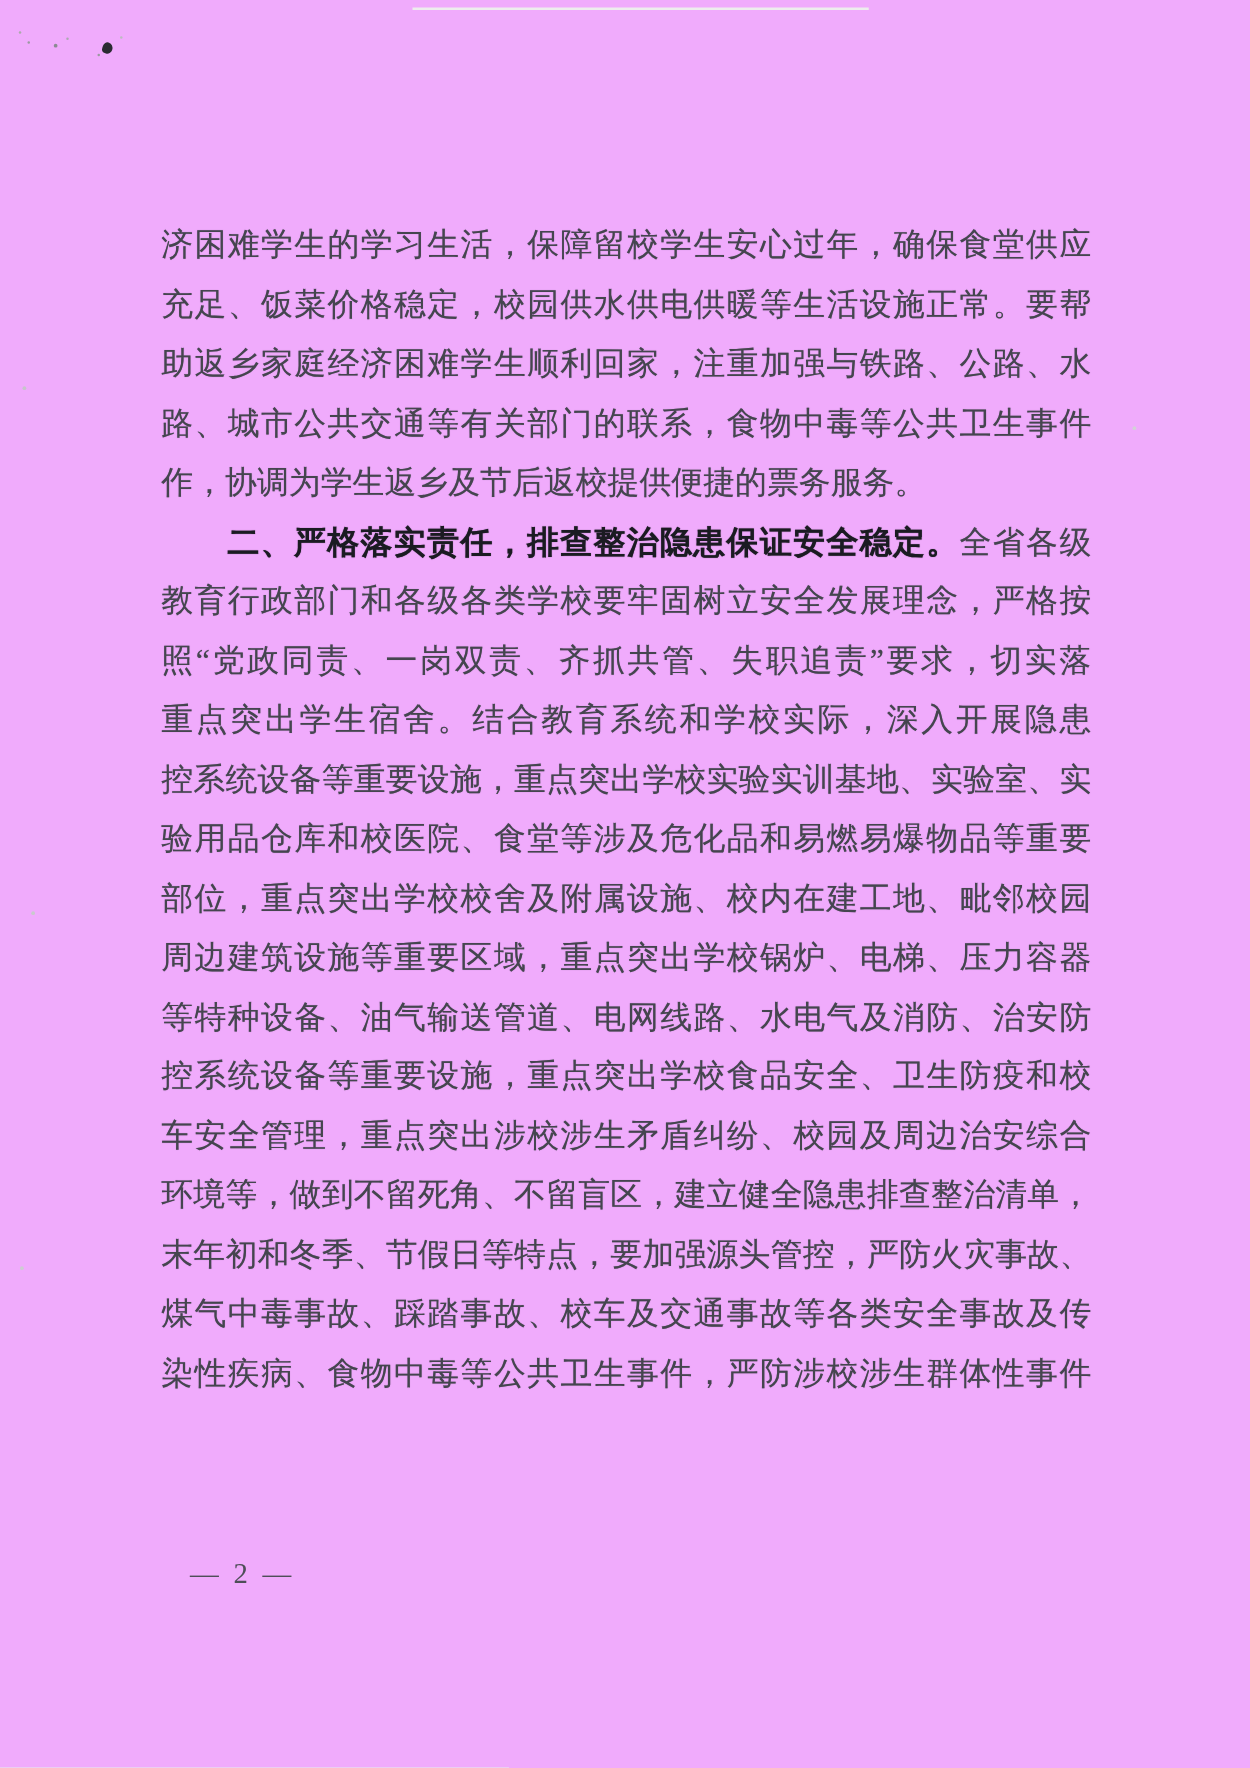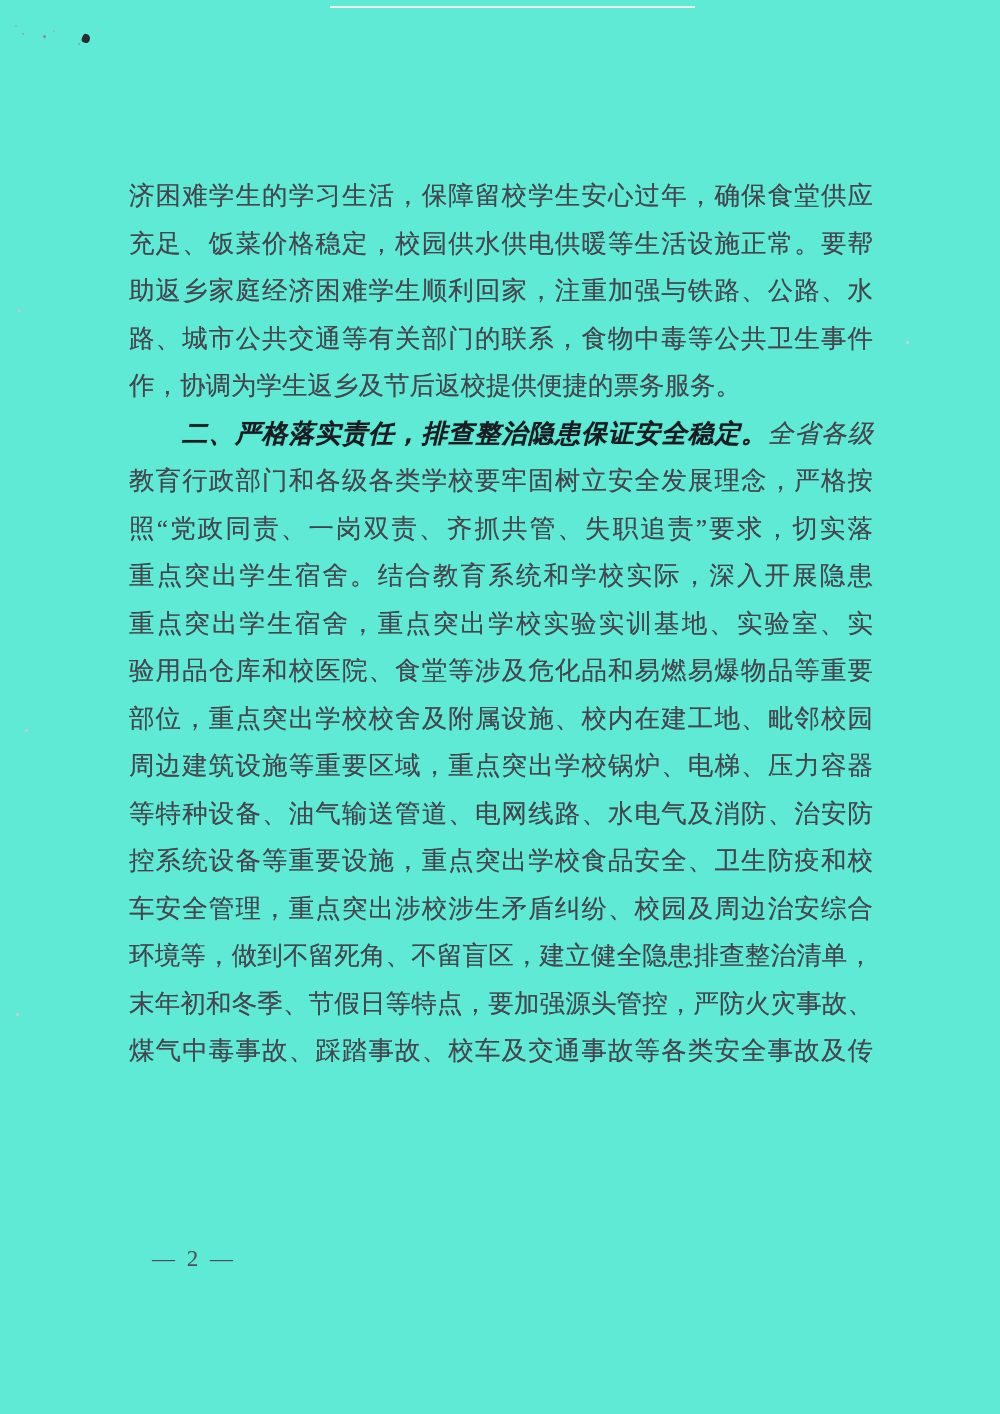--- a/index.html
+++ b/index.html
@@ -1,21 +1,21 @@
 <!DOCTYPE html>
 <html><head>
 <meta charset="utf-8">
 <style>
   html, body { margin: 0; padding: 0; background: #e9e9e9; }
   .page {
     position: relative;
     width: 1000px;
     height: 1414px;
     margin: 0 auto;
-    background: #5eead4;
+    background: #f0abfc;
     overflow: hidden;
     font-family: "Liberation Serif", "DejaVu Serif", serif;
   }
   .scan-topline {
     position: absolute;
     left: 330px; top: 6px;
     width: 365px; height: 2px;
     background: #ededed;
   }
   .speckle { position: absolute; border-radius: 50%; }
@@ -29,21 +29,21 @@
     text-shadow: 0 0 0.6px rgba(70,70,82,0.55);
   }
   .line {
     height: 47.5px;
     line-height: 47.5px;
     white-space: nowrap;
     text-align: justify;
   }
   .line.just { text-align: justify; text-align-last: justify; -moz-text-align-last: justify; white-space: normal; }
   .line.endline { text-align-last: left; }
-  .line.indent { padding-left: 53px; font-style: italic; }
+  .line.indent { padding-left: 53px; }
   .bold-seg {
     font-weight: 700;
     color: #1b1b22;
     text-shadow: 0 0 0.7px rgba(20,20,28,0.75);
   }
   .page-number {
     position: absolute;
     left: 152px;
     top: 1246px;
     font-size: 23px;
@@ -74,27 +74,28 @@
   <div class="body-text">
       <div class="line just">济困难学生的学习生活，保障留校学生安心过年，确保食堂供应</div>
       <div class="line just">充足、饭菜价格稳定，校园供水供电供暖等生活设施正常。要帮</div>
       <div class="line just">助返乡家庭经济困难学生顺利回家，注重加强与铁路、公路、水</div>
       <div class="line just">路、城市公共交通等有关部门的联系，食物中毒等公共卫生事件</div>
       <div class="line endline">作，协调为学生返乡及节后返校提供便捷的票务服务。</div>
       <div class="line just indent"><span class="bold-seg">二、严格落实责任，排查整治隐患保证安全稳定。</span>全省各级</div>
       <div class="line just">教育行政部门和各级各类学校要牢固树立安全发展理念，严格按</div>
       <div class="line just">照“党政同责、一岗双责、齐抓共管、失职追责”要求，切实落</div>
       <div class="line just">重点突出学生宿舍。结合教育系统和学校实际，深入开展隐患</div>
-      <div class="line just">重点突出学生宿舍，重点突出学校实验实训基地、实验室、实</div>
+      <div class="line just">控系统设备等重要设施，重点突出学校实验实训基地、实验室、实</div>
       <div class="line just">验用品仓库和校医院、食堂等涉及危化品和易燃易爆物品等重要</div>
       <div class="line just">部位，重点突出学校校舍及附属设施、校内在建工地、毗邻校园</div>
       <div class="line just">周边建筑设施等重要区域，重点突出学校锅炉、电梯、压力容器</div>
       <div class="line just">等特种设备、油气输送管道、电网线路、水电气及消防、治安防</div>
       <div class="line just">控系统设备等重要设施，重点突出学校食品安全、卫生防疫和校</div>
       <div class="line just">车安全管理，重点突出涉校涉生矛盾纠纷、校园及周边治安综合</div>
       <div class="line just">环境等，做到不留死角、不留盲区，建立健全隐患排查整治清单，</div>
       <div class="line just">末年初和冬季、节假日等特点，要加强源头管控，严防火灾事故、</div>
       <div class="line just">煤气中毒事故、踩踏事故、校车及交通事故等各类安全事故及传</div>
+      <div class="line just">染性疾病、食物中毒等公共卫生事件，严防涉校涉生群体性事件</div>
     </div>
 
   <div class="page-number">— 2 —</div>
 
 </div>
 
 </body></html>

